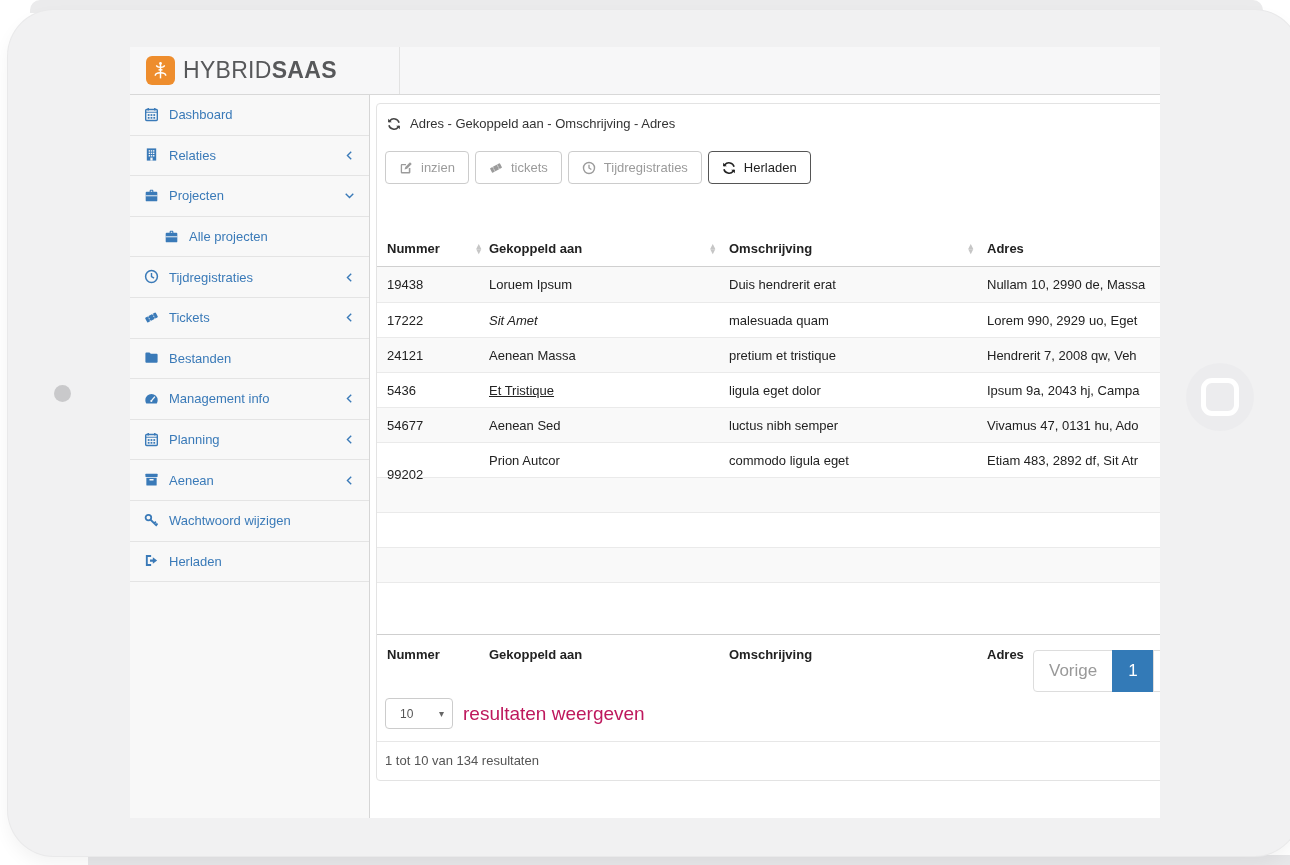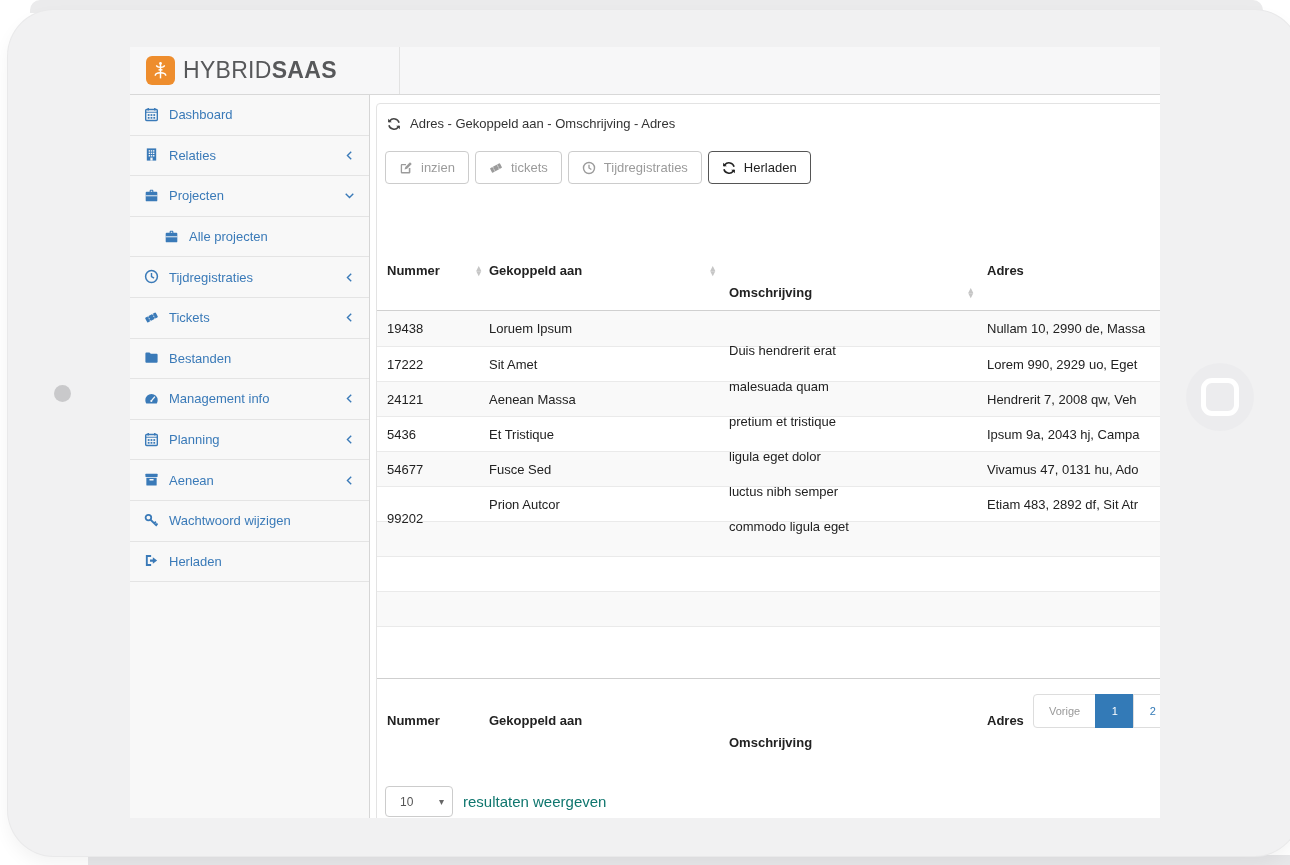--- a/index.html
+++ b/index.html
@@ -63,48 +63,48 @@
     color:#9b9b9b; cursor:pointer; font-family:inherit; }
   .btn .ic { width:14px; height:14px; display:inline-flex; }
   .btn .ic svg { width:14px; height:14px; }
   .btn.enabled { color:#222; border-color:#555; }
 
   
   .table { margin-top:40px; font-size:13px; }
   .tr { display:flex; align-items:center; }
   .c1 { width:112px; padding-left:10px; flex:none; }
   .c2 { width:240px; flex:none; }
-  .c3 { width:258px; flex:none;margin-top:44px; }
+  .c3 { width:258px; flex:none; }
   .c4 { flex:1; min-width:420px; }
   .thead { font-weight:bold; color:#222; padding:9px 0 10px; border-bottom:1px solid #d0d0d0; }
   .th { display:flex; align-items:center; }
   .sort { display:inline-flex; flex-direction:column; margin-left:auto; margin-right:14px;
     color:#c6c6c6; font-size:9px; line-height:.55; user-select:none; }
   .th.c1 .sort { margin-right:8px; }
   .trow { height:35px; color:#222; border-top:1px solid #eaeaea; }
   .trow:first-child { border-top:none; }
   .trow.odd { background:#f9f9f9; }
   .tfoot-area { position:relative; margin-top:17px; border-top:1px solid #cfcfcf; padding:12px 0 6px; }
   .tfoot { font-weight:bold; color:#222; }
 
   
   .pag { position:absolute; left:656px; top:15px; display:flex; }
-  .page-btn { border:1px solid #ddd; background:#fff; color:#999; font-size:11px;
+  .page-btn { border:1px solid #ddd; background:#fff; color:#999; font-size:17px;
     padding:10px 15px; margin-left:-1px; cursor:pointer; font-family:inherit; }
   .page-btn:first-child { border-radius:4px 0 0 4px; margin-left:0; }
   .page-btn.num { color:#337ab7; min-width:39px; text-align:center; }
   .page-btn.active { background:#337ab7; border-color:#337ab7; color:#fff; }
 
   
   .size-row { display:flex; align-items:center; gap:10px; margin:30px 0 0 8px; }
   .size-select { width:68px; height:31px; border:1px solid #ccc; border-radius:4px; background:#fff;
     display:inline-flex; align-items:center; justify-content:space-between; padding:0 8px 0 14px;
     font-size:12px; color:#555; cursor:pointer; }
   .size-select .caret { font-size:10px; color:#666; }
-  .size-label { font-size:15px; color:#0f766e; }
+  .size-label { font-size:19px; color:#be185d; }
   .info-row { border-top:1px solid #e7e7e7; margin-top:12px; padding:11px 10px 12px 8px;
     font-size:13px; color:#555; }
 </style>
 </head>
 <body>
 
 <div class="stack-top"></div>
 <div class="stack-bottom"></div>
 <div class="device"></div>
 <div class="camera-dot"></div>
@@ -398,39 +398,39 @@
             </div>
           <div id="tbody">
               <div class="tr trow odd">
                 <div class="c1" style="white-space: nowrap; overflow: hidden;">19438</div>
                 <div class="c2" style="white-space: nowrap; overflow: hidden;">Loruem Ipsum</div>
                 <div class="c3" style="white-space: nowrap; overflow: hidden;">Duis hendrerit erat</div>
                 <div class="c4" style="white-space: nowrap; overflow: hidden;">Nullam 10, 2990 de, Massa</div>
               </div>
               <div class="tr trow">
                 <div class="c1" style="white-space: nowrap; overflow: hidden;">17222</div>
-                <div class="c2" style="white-space: nowrap; overflow: hidden;">Sit Amet</div>
+                <div class="c2" style="white-space: nowrap; overflow: hidden; font-style: italic;">Sit Amet</div>
                 <div class="c3" style="white-space: nowrap; overflow: hidden;">malesuada quam</div>
                 <div class="c4" style="white-space: nowrap; overflow: hidden;">Lorem 990, 2929 uo, Eget</div>
               </div>
               <div class="tr trow odd">
                 <div class="c1" style="white-space: nowrap; overflow: hidden;">24121</div>
                 <div class="c2" style="white-space: nowrap; overflow: hidden;">Aenean Massa</div>
                 <div class="c3" style="white-space: nowrap; overflow: hidden;">pretium et tristique</div>
                 <div class="c4" style="white-space: nowrap; overflow: hidden;">Hendrerit 7, 2008 qw, Veh</div>
               </div>
               <div class="tr trow">
                 <div class="c1" style="white-space: nowrap; overflow: hidden;">5436</div>
-                <div class="c2" style="white-space: nowrap; overflow: hidden;">Et Tristique</div>
+                <div class="c2" style="white-space: nowrap; overflow: hidden; text-decoration: underline;">Et Tristique</div>
                 <div class="c3" style="white-space: nowrap; overflow: hidden;">ligula eget dolor</div>
                 <div class="c4" style="white-space: nowrap; overflow: hidden;">Ipsum 9a, 2043 hj, Campa</div>
               </div>
               <div class="tr trow odd">
                 <div class="c1" style="white-space: nowrap; overflow: hidden;">54677</div>
-                <div class="c2" style="white-space: nowrap; overflow: hidden;">Fusce Sed</div>
+                <div class="c2" style="white-space: nowrap; overflow: hidden;">Aenean Sed</div>
                 <div class="c3" style="white-space: nowrap; overflow: hidden;">luctus nibh semper</div>
                 <div class="c4" style="white-space: nowrap; overflow: hidden;">Vivamus 47, 0131 hu, Ado</div>
               </div>
               <div class="tr trow">
                 <div class="c1" style="white-space: nowrap; overflow: hidden; margin-top: 28px;">99202</div>
                 <div class="c2" style="white-space: nowrap; overflow: hidden;">Prion Autcor</div>
                 <div class="c3" style="white-space: nowrap; overflow: hidden;">commodo ligula eget</div>
                 <div class="c4" style="white-space: nowrap; overflow: hidden;">Etiam 483, 2892 df, Sit Atr</div>
               </div>
               <div class="tr trow odd">

